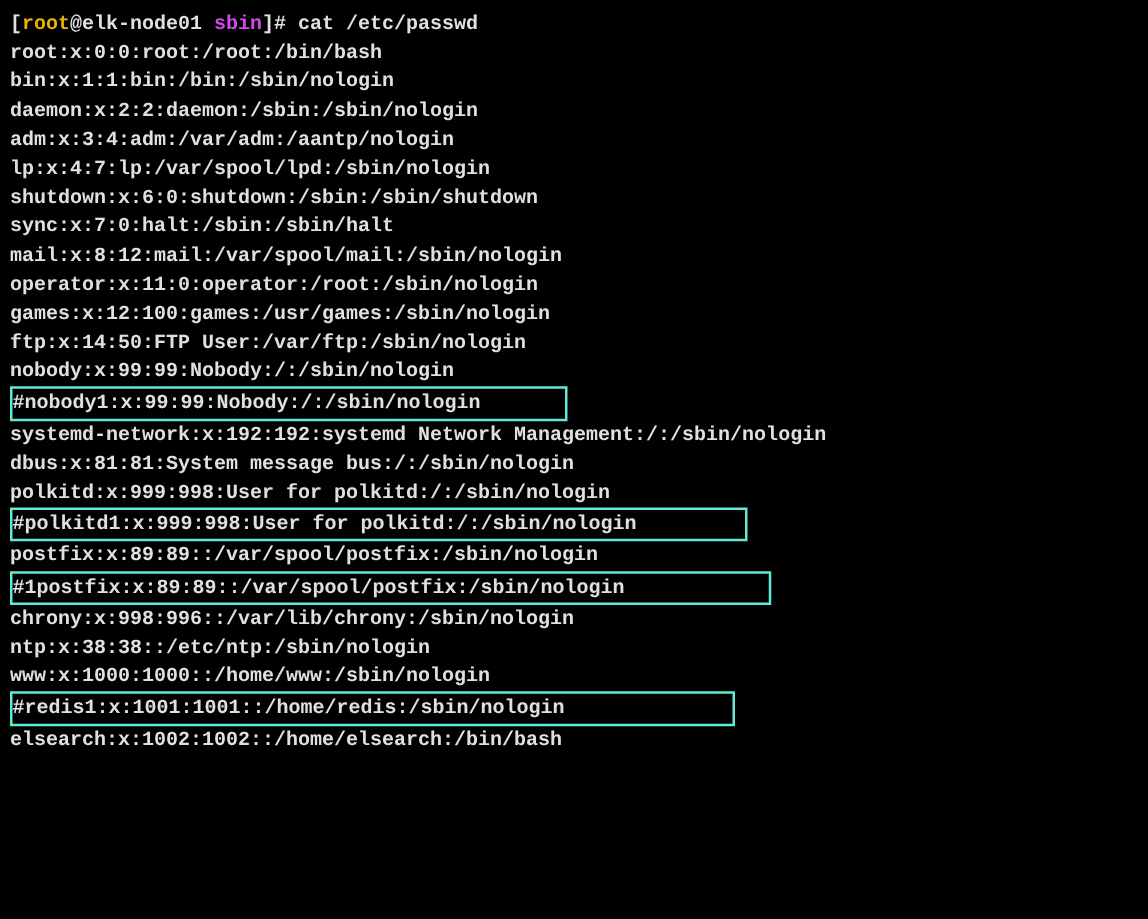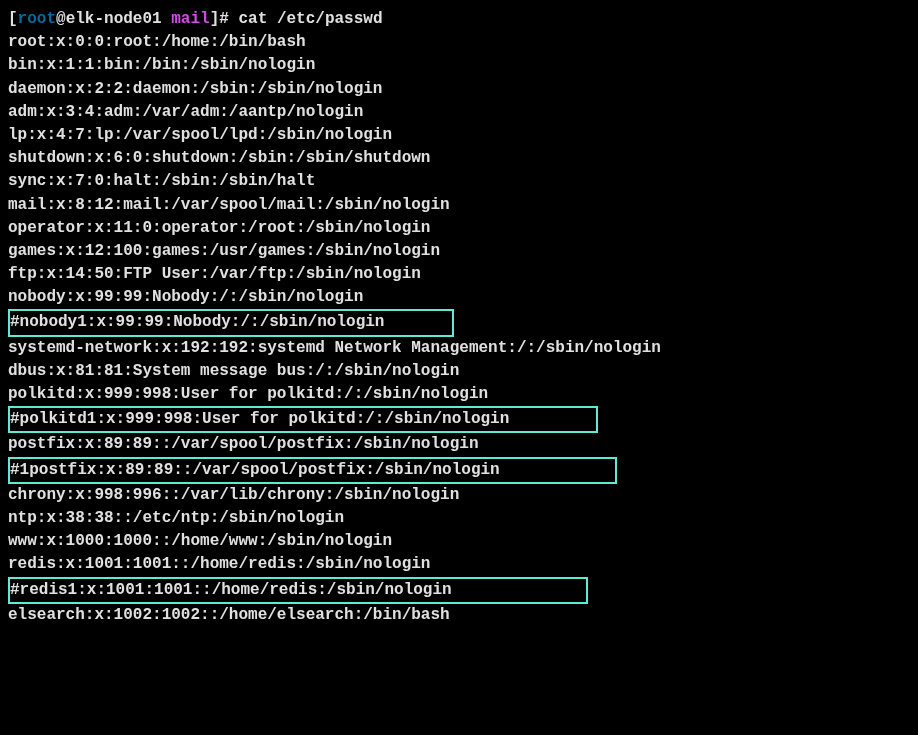--- a/index.html
+++ b/index.html
@@ -11,21 +11,21 @@
       line-height: 1.45;
       color: #e0e0e0;
       width: 918px;
       box-sizing: border-box;
     }
     .terminal-line {
       white-space: pre;
       font-weight: bold;
     }
     .user-root {
-      color: #0369a1;
+      color: #eab308;
     }
     .hostname {
       color: #e0e0e0;
     }
     .cwd {
       color: #d946ef;
     }
     .bracket {
       color: #e0e0e0;
     }
@@ -40,24 +40,24 @@
       display: inline-block;
       box-sizing: border-box;
     }
     .line-container {
       display: block;
     }
   </style>
 </head>
 <body>
 
-<div class="terminal-line"><span class="bracket">[</span><span class="user-root">root</span><span class="hostname">@</span><span class="hostname">elk-node01</span><span class="hostname"> </span><span class="cwd">mail</span><span class="bracket">]</span><span class="command"># </span><span class="command">cat /etc/passwd</span></div>
+<div class="terminal-line"><span class="bracket">[</span><span class="user-root">root</span><span class="hostname">@</span><span class="hostname">elk-node01</span><span class="hostname"> </span><span class="cwd">sbin</span><span class="bracket">]</span><span class="command"># </span><span class="command">cat /etc/passwd</span></div>
 
 <div id="output-container">
-    <div class="line-container"><span class="terminal-line output">root:x:0:0:root:/home:/bin/bash</span></div>
+    <div class="line-container"><span class="terminal-line output">root:x:0:0:root:/root:/bin/bash</span></div>
     <div class="line-container"><span class="terminal-line output">bin:x:1:1:bin:/bin:/sbin/nologin</span></div>
     <div class="line-container"><span class="terminal-line output">daemon:x:2:2:daemon:/sbin:/sbin/nologin</span></div>
     <div class="line-container"><span class="terminal-line output">adm:x:3:4:adm:/var/adm:/aantp/nologin</span></div>
     <div class="line-container"><span class="terminal-line output">lp:x:4:7:lp:/var/spool/lpd:/sbin/nologin</span></div>
     <div class="line-container"><span class="terminal-line output">shutdown:x:6:0:shutdown:/sbin:/sbin/shutdown</span></div>
     <div class="line-container"><span class="terminal-line output">sync:x:7:0:halt:/sbin:/sbin/halt</span></div>
     <div class="line-container"><span class="terminal-line output">mail:x:8:12:mail:/var/spool/mail:/sbin/nologin</span></div>
     <div class="line-container"><span class="terminal-line output">operator:x:11:0:operator:/root:/sbin/nologin</span></div>
     <div class="line-container"><span class="terminal-line output">games:x:12:100:games:/usr/games:/sbin/nologin</span></div>
     <div class="line-container"><span class="terminal-line output">ftp:x:14:50:FTP User:/var/ftp:/sbin/nologin</span></div>
@@ -65,16 +65,15 @@
     <div class="line-container"><span class="terminal-line output highlighted">#nobody1:x:99:99:Nobody:/:/sbin/nologin       </span></div>
     <div class="line-container"><span class="terminal-line output">systemd-network:x:192:192:systemd Network Management:/:/sbin/nologin</span></div>
     <div class="line-container"><span class="terminal-line output">dbus:x:81:81:System message bus:/:/sbin/nologin</span></div>
     <div class="line-container"><span class="terminal-line output">polkitd:x:999:998:User for polkitd:/:/sbin/nologin</span></div>
     <div class="line-container"><span class="terminal-line output highlighted">#polkitd1:x:999:998:User for polkitd:/:/sbin/nologin         </span></div>
     <div class="line-container"><span class="terminal-line output">postfix:x:89:89::/var/spool/postfix:/sbin/nologin</span></div>
     <div class="line-container"><span class="terminal-line output highlighted">#1postfix:x:89:89::/var/spool/postfix:/sbin/nologin            </span></div>
     <div class="line-container"><span class="terminal-line output">chrony:x:998:996::/var/lib/chrony:/sbin/nologin</span></div>
     <div class="line-container"><span class="terminal-line output">ntp:x:38:38::/etc/ntp:/sbin/nologin</span></div>
     <div class="line-container"><span class="terminal-line output">www:x:1000:1000::/home/www:/sbin/nologin</span></div>
-    <div class="line-container"><span class="terminal-line output">redis:x:1001:1001::/home/redis:/sbin/nologin</span></div>
     <div class="line-container"><span class="terminal-line output highlighted">#redis1:x:1001:1001::/home/redis:/sbin/nologin              </span></div>
     <div class="line-container"><span class="terminal-line output">elsearch:x:1002:1002::/home/elsearch:/bin/bash</span></div>
   </div>
 
 </body></html>

